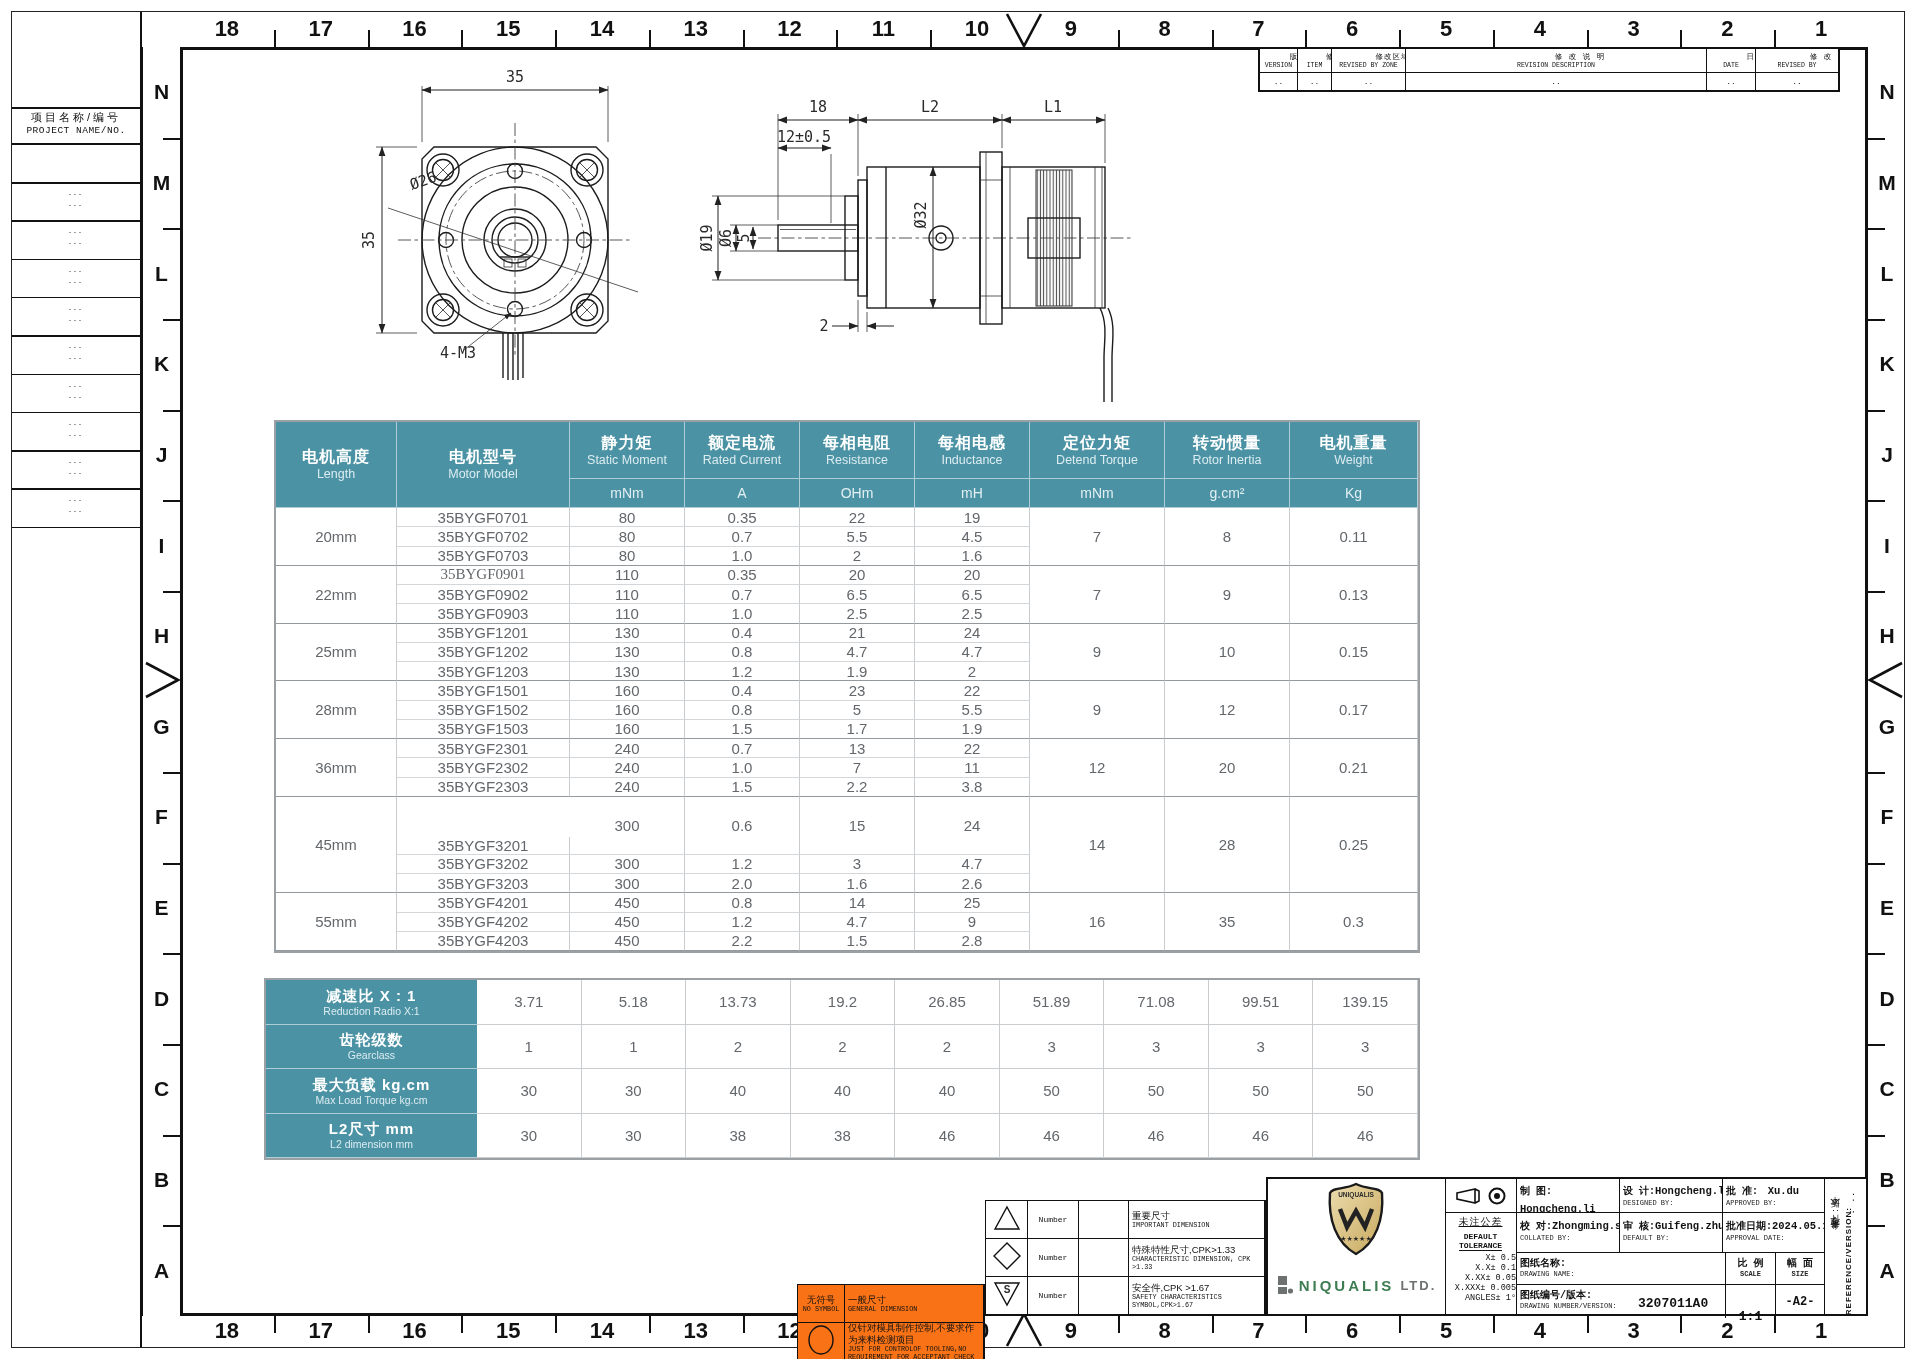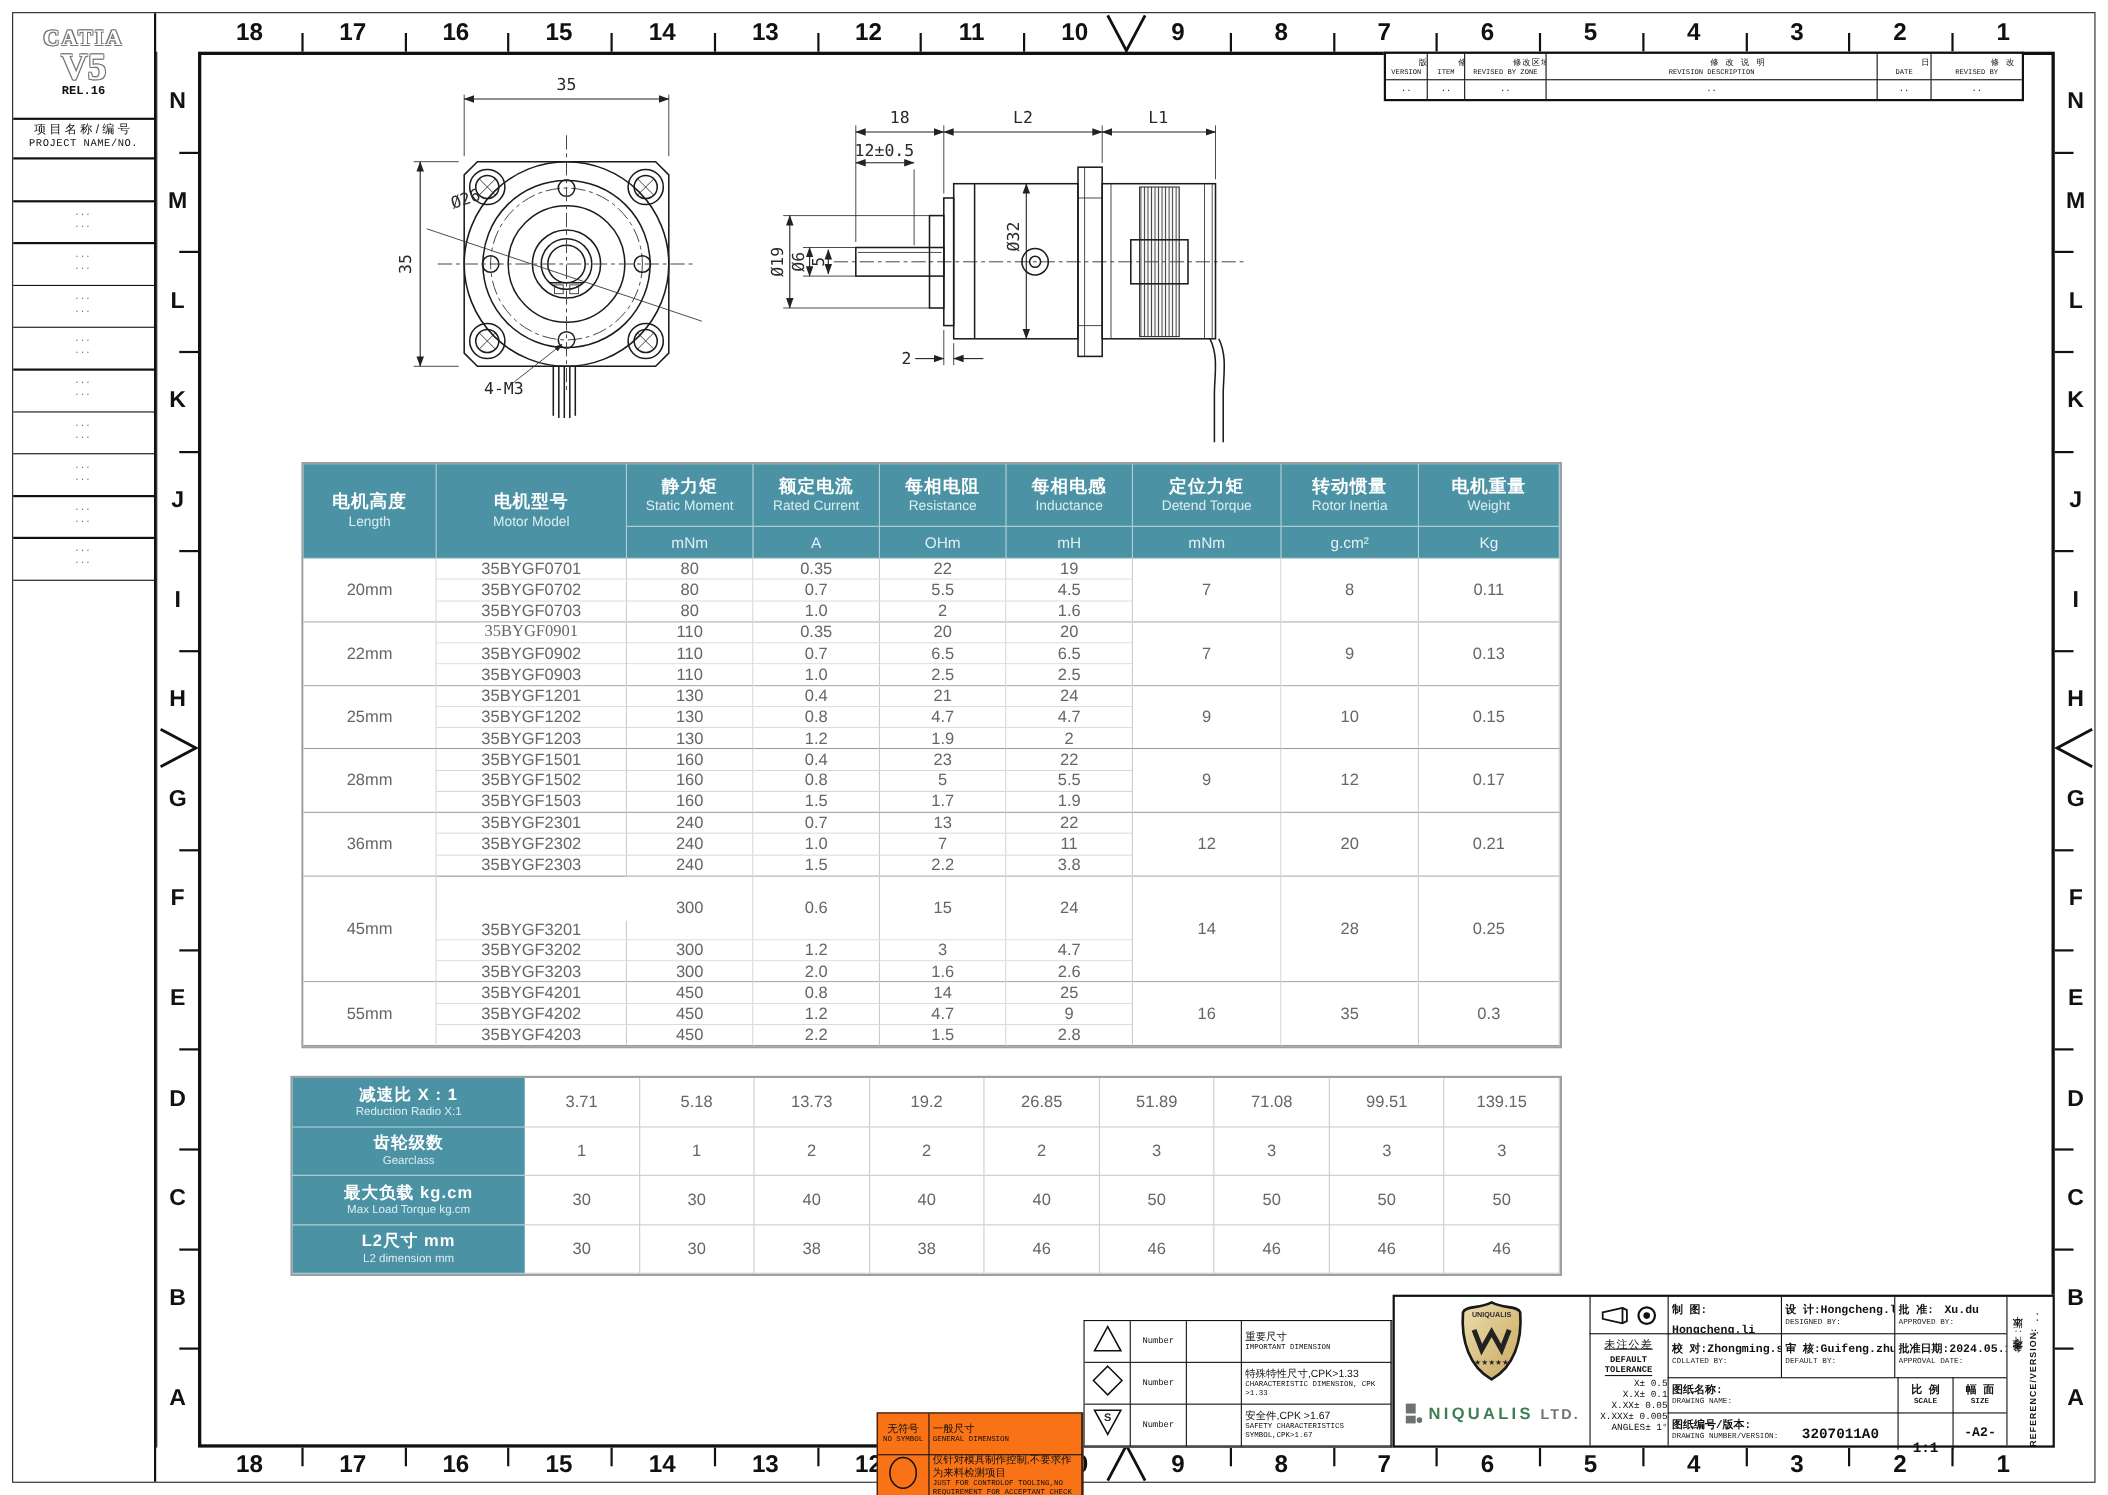--- a/index.html
+++ b/index.html
@@ -95,25 +95,20 @@
 </style>
 </head>
 <body>
 
 <div id="page">
 
   <div id="outer-rect" class="abs"></div>
   <div id="frame-rect" class="abs"></div>
 
   <div id="sidebar" class="abs">
-    <div id="catia-box" class="abs">
-      <div id="catia-word" class="outline-txt">CATIA</div>
-      <div id="catia-v5" class="outline-txt">V5</div>
-      <div id="catia-rel" class="mono">REL.16</div>
-    </div>
     <div id="project-box" class="abs">
       <div id="project-cn">项目名称/编号</div>
       <div id="project-en" class="mono">PROJECT NAME/NO.</div>
     </div>
 
   <div class="hline" style="top: 95px;"></div>
       <div class="hline" style="top: 131px;"></div>
       <div class="hline" style="top: 170px;"></div>
       <div class="dot-row" style="top: 170px; height: 38.3px;">
         <div>···</div>

